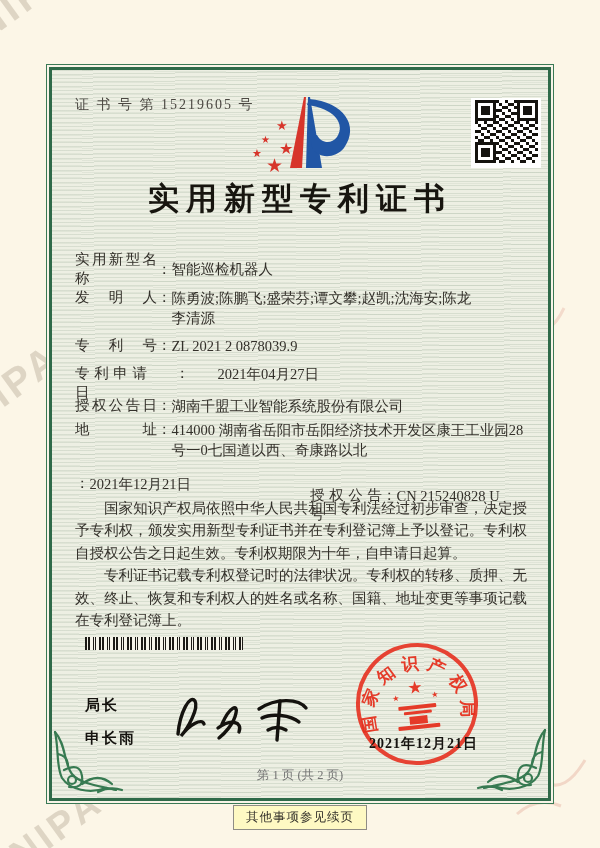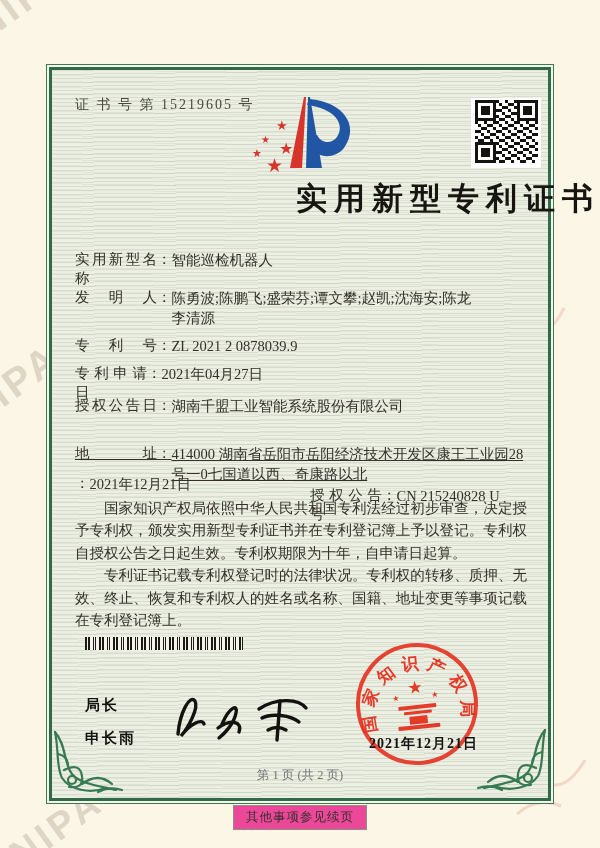--- a/index.html
+++ b/index.html
@@ -13,21 +13,21 @@
          background-image:
            repeating-linear-gradient(179.3deg, rgba(150,170,148,.25) 0 1px, transparent 1px 4px),
            repeating-linear-gradient(180.8deg, rgba(150,170,148,.15) 0 1px, transparent 1px 6px);}
   .abs{position:absolute;}
   
   .wm{position:absolute;font-family:"Liberation Sans","DejaVu Sans",sans-serif;font-weight:bold;
       color:rgba(196,186,168,.55);transform:rotate(-36deg);letter-spacing:4px;pointer-events:none;}
   .squiggle{position:absolute;opacity:.55;pointer-events:none;}
   
   .cert-no{left:75px;top:96px;font-size:14px;letter-spacing:2px;color:#4b4842;}
-  .title{left:0;top:178px;width:600px;text-align:right;font-size:31px;font-weight:bold;
+  .title{left:0;top:178px;width:600px;text-align:center;font-size:31px;font-weight:bold;
          letter-spacing:7px;color:#17150f;}
   .qr-pad{left:471px;top:98px;width:70px;height:70px;background:#fff;display:flex;
           align-items:center;justify-content:center;}
   
   .row{position:absolute;left:75px;font-size:14.5px;color:#33302a;display:flex;align-items:flex-start;}
   .lbl{display:inline-block;width:82px;text-align:justify;text-align-last:justify;flex:none;}
   .lbl5{width:72px;}
   .colon{flex:none;}
   .val{white-space:pre-line;max-width:380px;line-height:20px;}
   .pair2{position:absolute;left:235px;top:12px;display:flex;}
@@ -38,21 +38,21 @@
   
   .barcode{left:85px;top:637px;width:158px;height:13px;
     background:repeating-linear-gradient(90deg,#1c1a16 0 2px,#f6f4ea 2px 3px,#1c1a16 3px 5px,
       #f6f4ea 5px 8px,#1c1a16 8px 9px,#f6f4ea 9px 10px,#1c1a16 10px 11px,#f6f4ea 11px 14px);}
   
   .director{left:85px;font-size:15px;font-weight:600;color:#15130f;letter-spacing:2px;}
   .seal{left:356px;top:643px;width:122px;height:122px;border:4px solid rgba(229,48,31,.9);
         border-radius:50%;box-sizing:border-box;transform:rotate(-6deg);}
   .seal-date{left:369px;top:735px;font-size:14px;font-weight:600;color:#15130f;letter-spacing:1px;}
   .page-info{left:0;top:767px;width:600px;text-align:center;font-size:12.5px;color:#737373;}
-  .note-box{left:50%;top:805px;transform:translateX(-50%);background:#ec4899;
+  .note-box{left:50%;top:805px;transform:translateX(-50%);background:#fef9c3;
             border:1px solid #8f8d85;padding:3px 12px;font-size:12.5px;color:#33302a;letter-spacing:1px;}
 </style>
 </head>
 <body>
 
 <div class="page">
 
   <div class="wm" style="left:-62px;top:-14px;font-size:40px;">CNIPA</div>
   <div class="wm" style="left:-72px;top:372px;font-size:40px;">CNIPA</div>
   <div class="wm" style="left:398px;top:268px;font-size:46px;color:rgba(205,196,178,.5);">CNIPA</div>
@@ -336,48 +336,48 @@
           <rect x="27" y="60" width="3" height="3"></rect>
           <rect x="36" y="60" width="3" height="3"></rect>
           <rect x="45" y="60" width="3" height="3"></rect>
           <rect x="48" y="60" width="3" height="3"></rect>
           <rect x="57" y="60" width="3" height="3"></rect>
         </svg></div>
   </div>
 
   <div class="abs title">实用新型专利证书</div>
 
-  <div class="row" style="top:250px;">
+  <div class="row" style="top:250px;align-items:center;">
     <span class="lbl">实用新型名称</span>
       <span class="colon">：</span>
     <span class="val">智能巡检机器人</span>
   </div>
   <div class="row" style="top:288px;">
     <span class="lbl">发明人</span>
       <span class="colon">：</span>
     <span class="val">陈勇波;陈鹏飞;盛荣芬;谭文攀;赵凯;沈海安;陈龙
 李清源</span>
   </div>
   <div class="row" style="top:336px;">
     <span class="lbl">专利号</span>
       <span class="colon"></span>
       <span class="colon">：</span>
     <span class="val">ZL 2021 2 0878039.9</span>
   </div>
-  <div class="row" style="top:364px;">
+  <div class="row" style="top:364px;gap:28px;">
     <span class="lbl lbl5">专利申请日</span>
       <span class="colon">：</span>
     <span class="val">2021年04月27日</span>
   </div>
   <div class="row" style="top:396px;">
     <span class="lbl">授权公告日</span>
       <span class="colon">：</span>
     <span class="val">湖南千盟工业智能系统股份有限公司</span>
   </div>
-  <div class="row" style="top:444px;text-decoration:underline;">
+  <div class="row" style="top:420px;">
     <span class="lbl">地址</span>
       <span class="colon">：</span>
     <span class="val">414000 湖南省岳阳市岳阳经济技术开发区康王工业园28
 号一0七国道以西、奇康路以北</span>
   </div>
   <div class="row" style="top:474px;width:452px;">
       <span class="colon">：</span>
     <span class="val">2021年12月21日</span>
     <span class="pair2">
       <span class="lbl lbl5">授权公告号</span>

